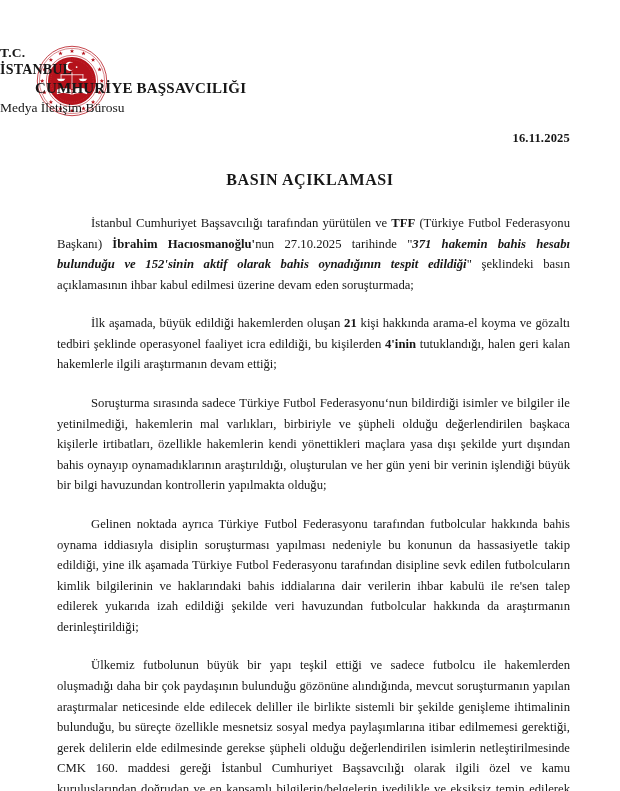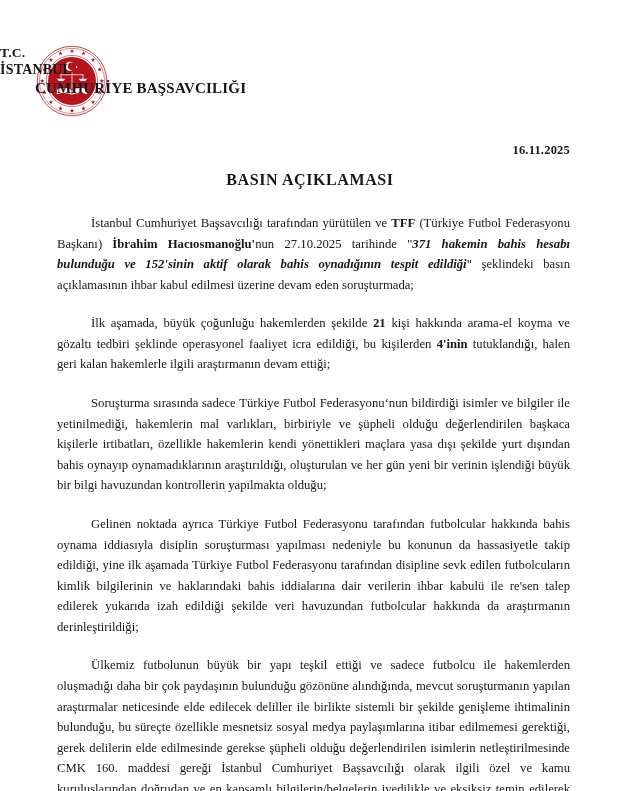--- a/index.html
+++ b/index.html
@@ -59,21 +59,20 @@
     line-height: 1.5;
   }
 
   .doc-date {
     position: absolute;
     right: 50px;
     top: 131px;
     font-size: 12.5px;
     font-weight: bold;
     letter-spacing: 0.2px;
-    margin-top: 12px;
   }
 
   
   .doc-title {
     margin-top: 53px;
     text-align: center;
     font-size: 16px;
     font-weight: bold;
     letter-spacing: 0.6px;
   }
@@ -160,32 +159,33 @@
           <path d="M29.0,62.0 C36.5,58.6 46.0,59.6 49.3,62.6 L49.3,69.3 C45.3,66.4 36.0,65.6 29.0,68.4 Z"></path>
           <path d="M71.0,62.0 C63.5,58.6 54.0,59.6 50.7,62.6 L50.7,69.3 C54.7,66.4 64.0,65.6 71.0,68.4 Z"></path>
         </g>
       </svg>
     </div>
 
     <div class="org-block">
       <div class="org-line1">T.C.</div>
       <div class="org-line2">İSTANBUL</div>
       <div class="org-line3">CUMHURİYE BAŞSAVCILIĞI</div>
+      <div class="org-line4">Medya İletişim Bürosu</div>
     </div>
 
     <div class="doc-date">16.11.2025</div>
   </div>
 
   <div class="doc-title">BASIN AÇIKLAMASI</div>
 
   <div class="body-text">
 
     <p class="para"><span>İstanbul Cumhuriyet Başsavcılığı tarafından yürütülen ve </span><b>TFF</b><span> (Türkiye Futbol Federasyonu Başkanı) </span><b>İbrahim Hacıosmanoğlu'</b><span>nun 27.10.2025 tarihinde "</span><span class="bi">371 hakemin bahis hesabı bulunduğu ve 152'sinin aktif olarak bahis oynadığının tespit edildiği</span><span>" şeklindeki basın açıklamasının ihbar kabul edilmesi üzerine devam eden soruşturmada;</span></p>
 
-    <p class="para"><span>İlk aşamada, büyük çoğunluğu hakemlerden şekilde </span><b>21</b><span> kişi hakkında arama-el koyma ve gözaltı tedbiri şeklinde operasyonel faaliyet icra edildiği, bu kişilerden </span><b>4'inin</b><span> tutuklandığı, halen geri kalan hakemlerle ilgili araştırmanın devam ettiği;</span></p>
+    <p class="para"><span>İlk aşamada, büyük edildiği hakemlerden oluşan </span><b>21</b><span> kişi hakkında arama-el koyma ve gözaltı tedbiri şeklinde operasyonel faaliyet icra edildiği, bu kişilerden </span><b>4'inin</b><span> tutuklandığı, halen geri kalan hakemlerle ilgili araştırmanın devam ettiği;</span></p>
 
     <p class="para">Soruşturma sırasında sadece Türkiye Futbol Federasyonu‘nun bildirdiği isimler ve bilgiler ile yetinilmediği, hakemlerin mal varlıkları, birbiriyle ve şüpheli olduğu değerlendirilen başkaca kişilerle irtibatları, özellikle hakemlerin kendi yönettikleri maçlara yasa dışı şekilde yurt dışından bahis oynayıp oynamadıklarının araştırıldığı, oluşturulan ve her gün yeni bir verinin işlendiği büyük bir bilgi havuzundan kontrollerin yapılmakta olduğu;</p>
 
     <p class="para">Gelinen noktada ayrıca Türkiye Futbol Federasyonu tarafından futbolcular hakkında bahis oynama iddiasıyla disiplin soruşturması yapılması nedeniyle bu konunun da hassasiyetle takip edildiği, yine ilk aşamada Türkiye Futbol Federasyonu tarafından disipline sevk edilen futbolcuların kimlik bilgilerinin ve haklarındaki bahis iddialarına dair verilerin ihbar kabulü ile re'sen talep edilerek yukarıda izah edildiği şekilde veri havuzundan futbolcular hakkında da araştırmanın derinleştirildiği;</p>
 
     <p class="para">Ülkemiz futbolunun büyük bir yapı teşkil ettiği ve sadece futbolcu ile hakemlerden oluşmadığı daha bir çok paydaşının bulunduğu gözönüne alındığında, mevcut soruşturmanın yapılan araştırmalar neticesinde elde edilecek deliller ile birlikte sistemli bir şekilde genişleme ihtimalinin bulunduğu, bu süreçte özellikle mesnetsiz sosyal medya paylaşımlarına itibar edilmemesi gerektiği, gerek delilerin elde edilmesinde gerekse şüpheli olduğu değerlendirilen isimlerin netleştirilmesinde CMK 160. maddesi gereği İstanbul Cumhuriyet Başsavcılığı olarak ilgili özel ve kamu kuruluşlarından doğrudan ve en kapsamlı bilgilerin/belgelerin ivedilikle ve eksiksiz temin edilerek araştırmaların titizlik ile sürdürülmekte olduğu;</p>
 
   </div>
 
 </div>

